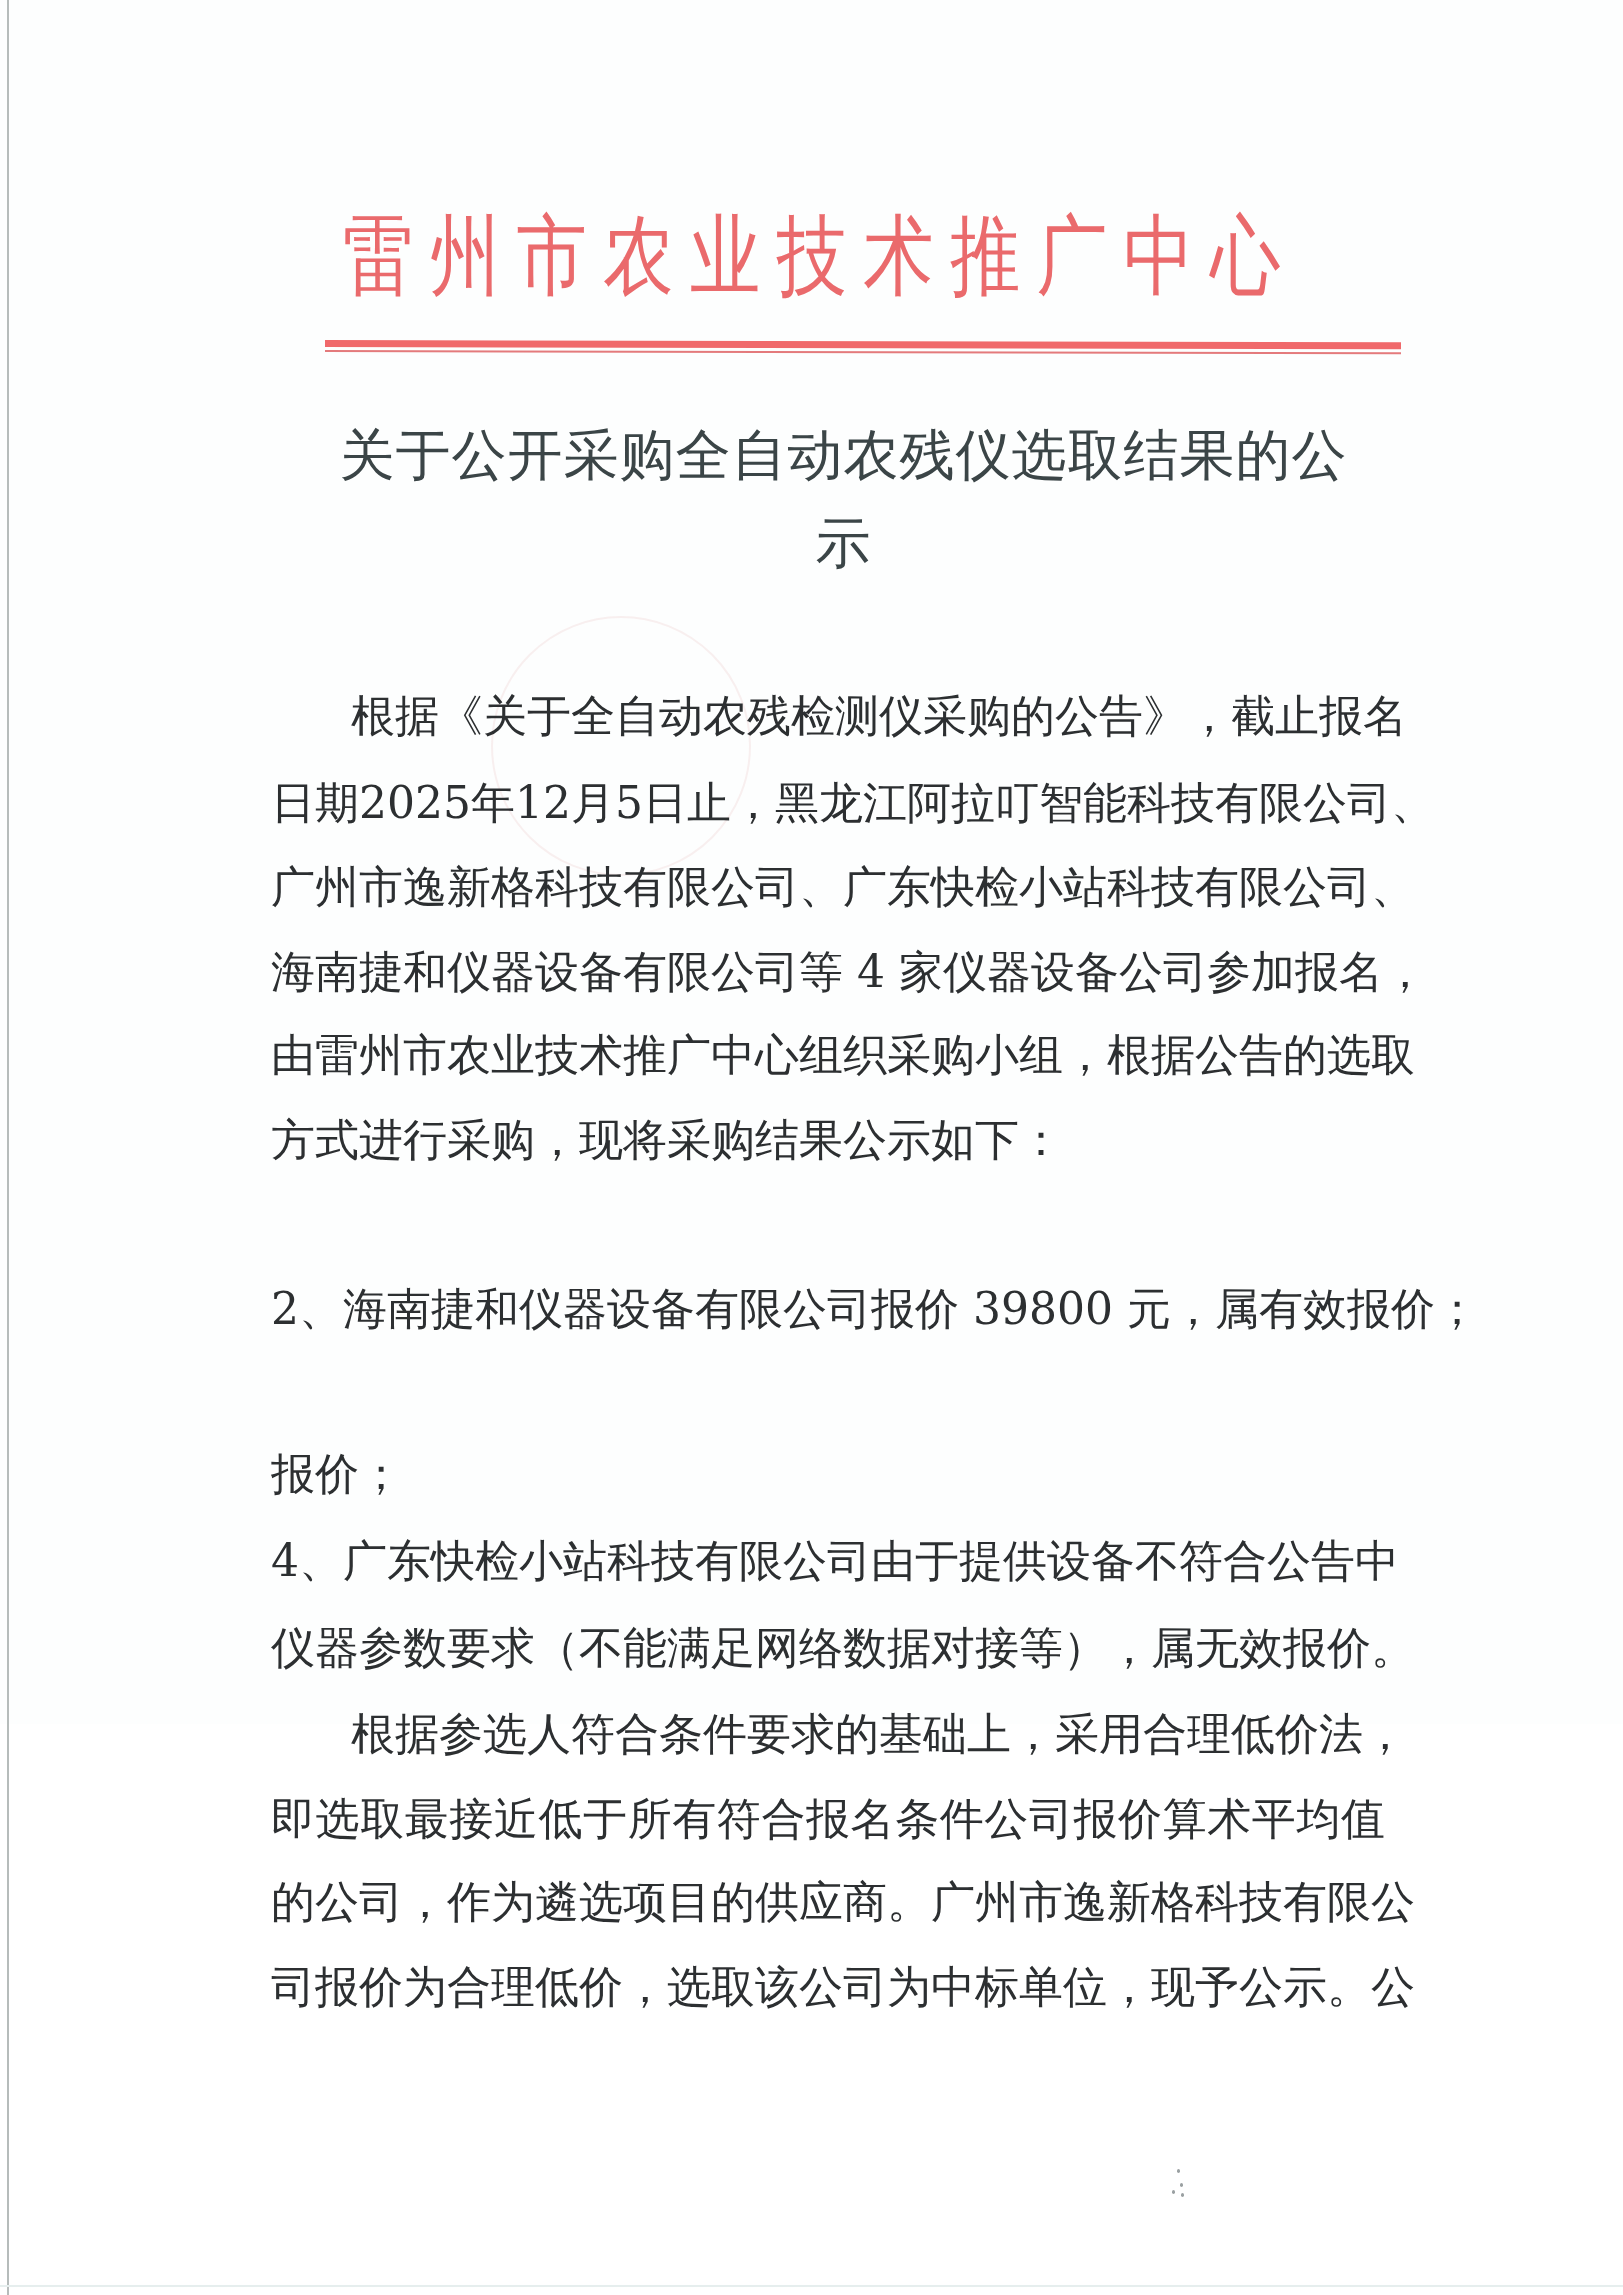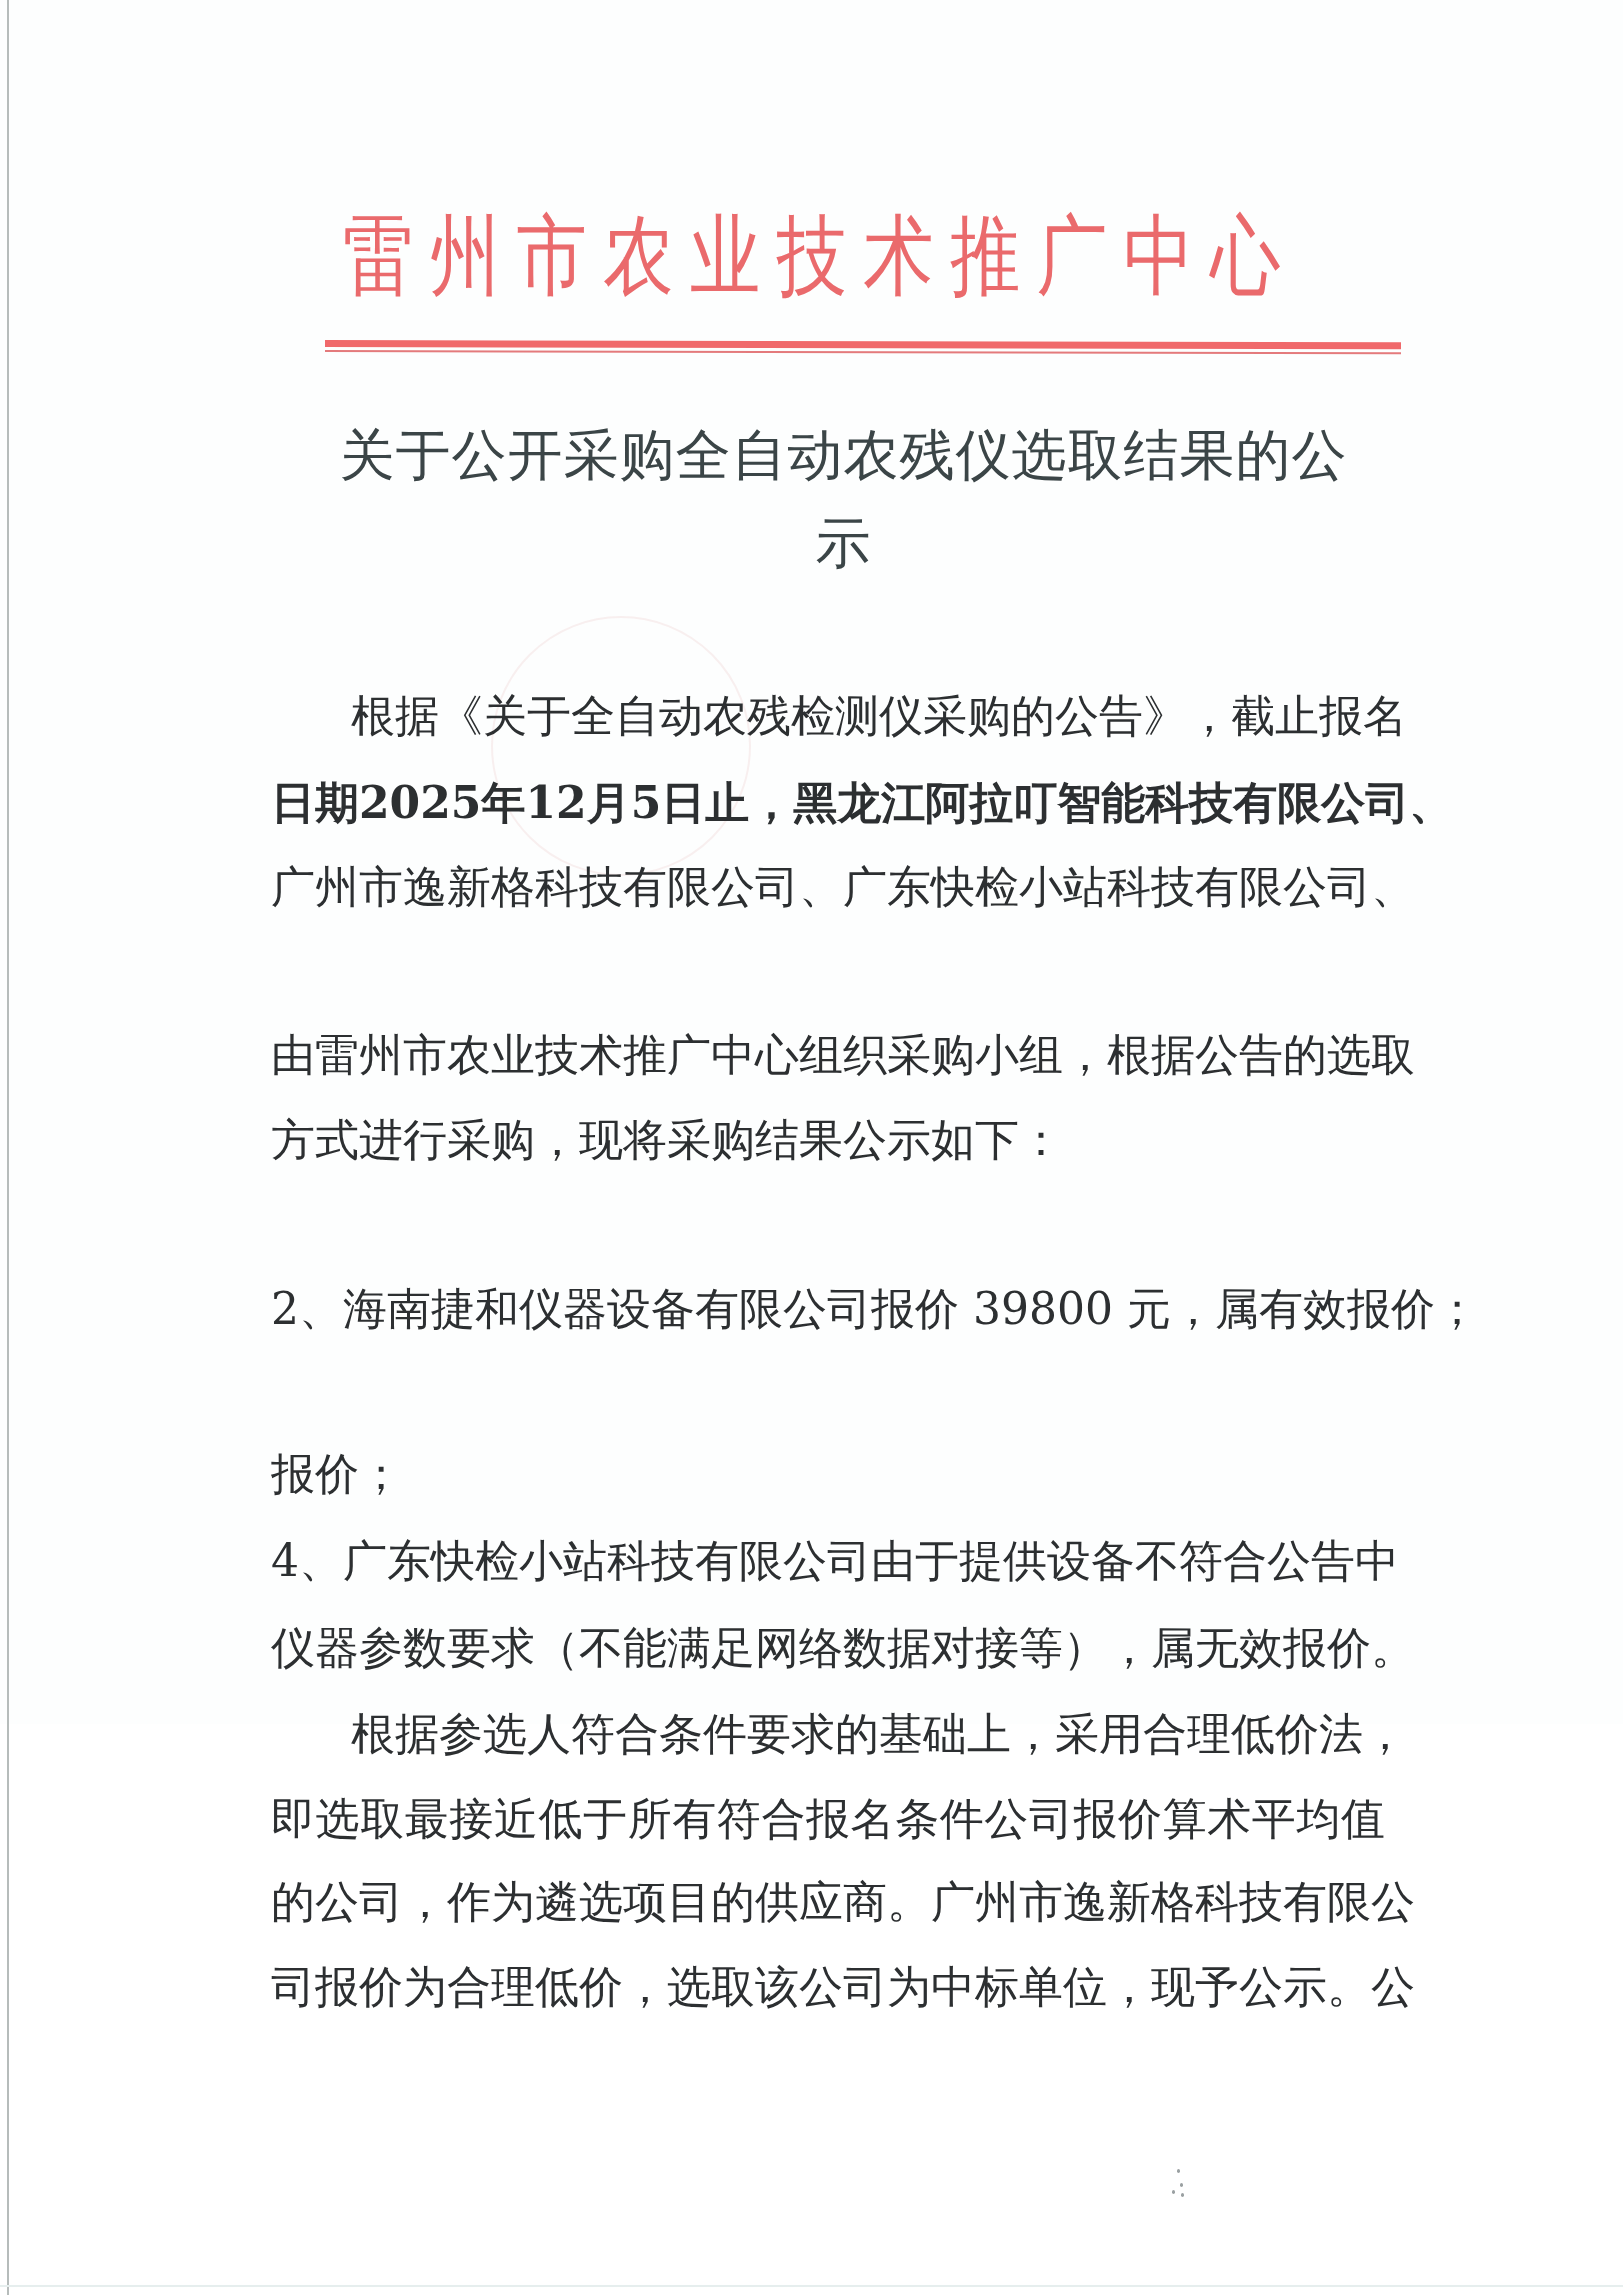--- a/index.html
+++ b/index.html
@@ -49,22 +49,23 @@
   <div class="masthead">雷州市农业技术推广中心</div>
   <div class="rule-thick"></div>
   <div class="rule-thin"></div>
 
   <div class="title-line" style="top:422px;">关于公开采购全自动农残仪选取结果的公</div>
   <div class="title-line" style="top:510px;">示</div>
 
   <div class="stamp"></div>
 
   <div class="body-line indent" style="top:690px;">根据《关于全自动农残检测仪采购的公告》，截止报名</div>
-  <div class="body-line" style="top:777px;font-weight:bold;">日期2025年12月5日止，黑龙江阿拉叮智能科技有限公司、</div>
+  <div class="body-line" style="top:777px;">日期2025年12月5日止，黑龙江阿拉叮智能科技有限公司、</div>
   <div class="body-line" style="top:861px;">广州市逸新格科技有限公司、广东快检小站科技有限公司、</div>
+  <div class="body-line" style="top:946px;">海南捷和仪器设备有限公司等 4 家仪器设备公司参加报名，</div>
   <div class="body-line" style="top:1029px;">由雷州市农业技术推广中心组织采购小组，根据公告的选取</div>
   <div class="body-line last" style="top:1114px;">方式进行采购，现将采购结果公示如下：</div>
   <div class="body-line" style="top:1283px;">2、海南捷和仪器设备有限公司报价 39800 元，属有效报价；</div>
   <div class="body-line last" style="top:1448px;">报价；</div>
   <div class="body-line" style="top:1535px;">4、广东快检小站科技有限公司由于提供设备不符合公告中</div>
   <div class="body-line last" style="top:1622px;">仪器参数要求（不能满足网络数据对接等），属无效报价。</div>
   <div class="body-line indent" style="top:1708px;">根据参选人符合条件要求的基础上，采用合理低价法，</div>
   <div class="body-line" style="top:1793px;">即选取最接近低于所有符合报名条件公司报价算术平均值</div>
   <div class="body-line" style="top:1876px;">的公司，作为遴选项目的供应商。广州市逸新格科技有限公</div>
   <div class="body-line" style="top:1961px;">司报价为合理低价，选取该公司为中标单位，现予公示。公</div>

